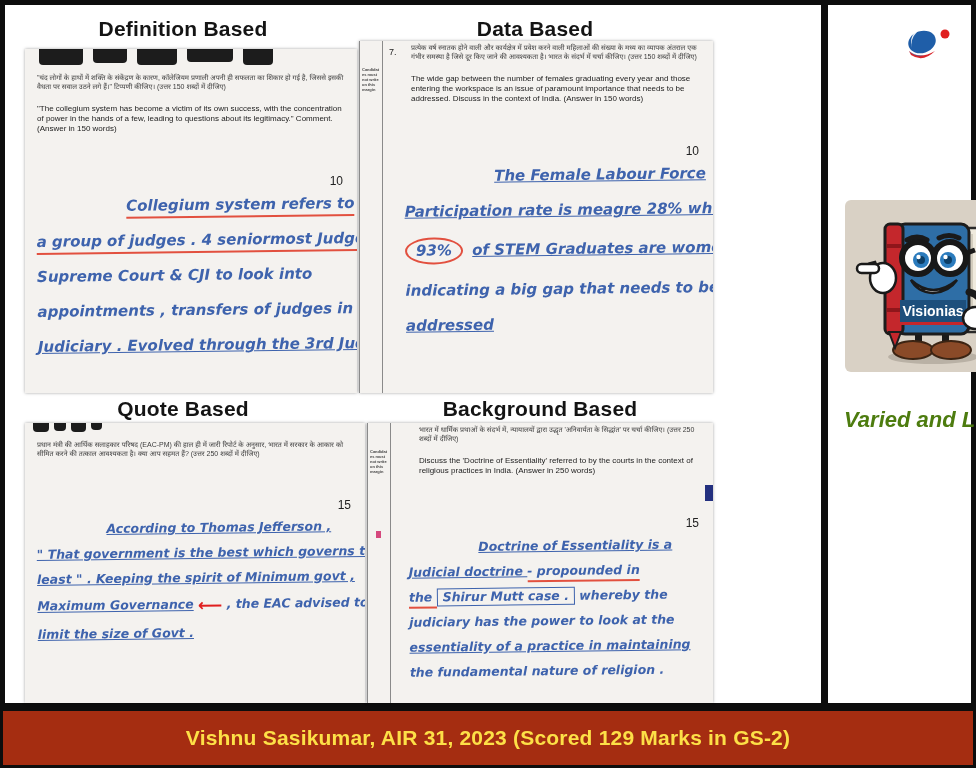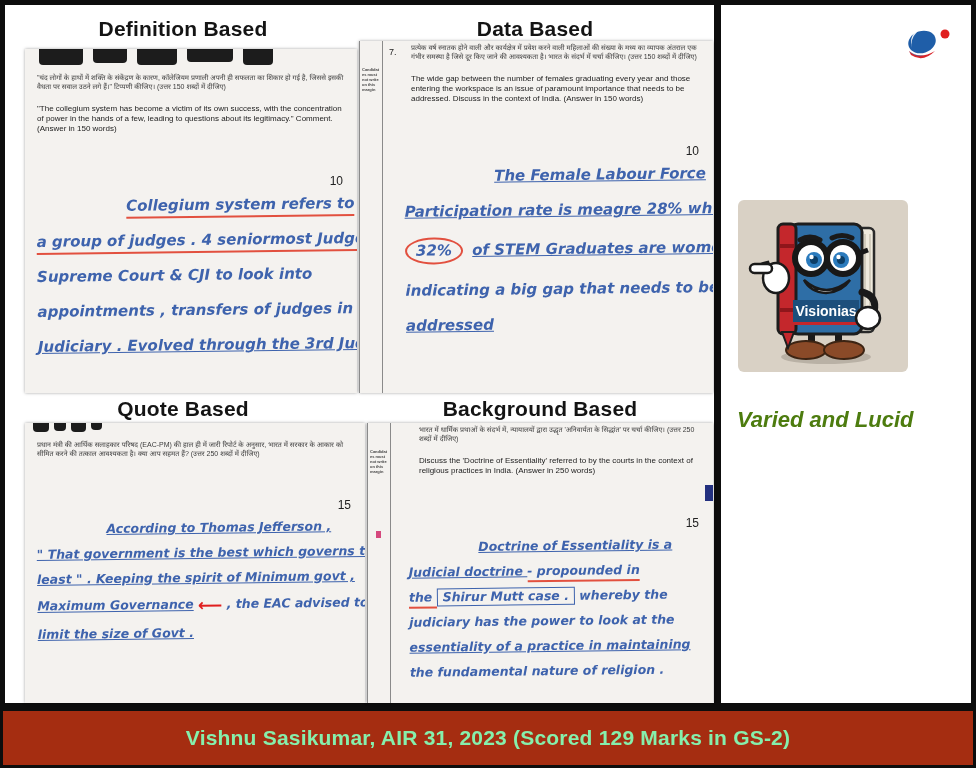--- a/index.html
+++ b/index.html
@@ -1,20 +1,20 @@
 <!DOCTYPE html>
 <html><head>
 <meta charset="utf-8">
 <style>
   * { margin:0; padding:0; box-sizing:border-box; }
   body { background:#e9e9e9; font-family:"Liberation Sans",sans-serif; }
   .slide { position:relative; width:976px; height:775px; background:#fff; }
   .main { position:absolute; left:0; top:0; width:976px; height:708px;
           border:5px solid #0d0d0d; background:#fff; display:flex; }
-  .content-left { position:relative; width:709px; height:100%; background:#fff; }
+  .content-left { position:relative; width:816px; height:100%; background:#fff; }
   .v-divider { width:7px; background:#0d0d0d; height:100%; }
   .side { position:relative; flex:1; background:#fff; }
 
   .qtitle { position:absolute; font-weight:bold; font-size:21px; color:#141414; letter-spacing:.2px; }
   .t-def  { top:12px; left:58px;  width:240px; text-align:center; }
   .t-data { top:12px; left:400px; width:260px; text-align:center; }
   .t-quote{ top:392px; left:58px; width:240px; text-align:center; }
   .t-bg   { top:392px; left:390px; width:290px; text-align:center; }
 
   .scan { position:absolute; background:#f4f2ef; box-shadow:0 0 3px rgba(0,0,0,.35); overflow:hidden; }
@@ -56,21 +56,21 @@
   .pink-dot { position:absolute; left:8px; top:108px; width:5px; height:7px; background:#d5487d; }
 
   .logo { position:absolute; top:20px; right:18px; width:52px; height:42px; }
   .mascot { position:absolute; top:195px; left:17px; width:170px; height:172px; }
   .caption { position:absolute; top:400px; left:16px; width:220px;
              font-weight:bold; font-style:italic; font-size:22px; line-height:30px; color:#4d7c0f; }
 
   .banner { position:absolute; left:0; top:708px; width:976px; height:60px;
             background:#a52d11; border:3px solid #0d0d0d; display:flex;
             align-items:center; justify-content:center; }
-  .banner span { color:#86efac; font-weight:bold; font-size:21px; letter-spacing:.2px; }
+  .banner span { color:#fde047; font-weight:bold; font-size:21px; letter-spacing:.2px; }
 </style>
 </head>
 <body>
 
 <div class="slide">
   <div class="main">
 
     <div class="content-left">
 
       <div class="qtitle t-def">Definition Based</div>
@@ -107,21 +107,21 @@
         <div class="qno">7.</div>
         <div class="qblock">
           <div class="hindi">प्रत्येक वर्ष स्नातक होने वाली और कार्यक्षेत्र में प्रवेश करने वाली महिलाओं की संख्या के मध्य का व्यापक अंतराल एक गंभीर समस्या है जिसे दूर किए जाने की आवश्यकता है। भारत के संदर्भ में चर्चा कीजिए। (उत्तर 150 शब्दों में दीजिए)</div>
           <div class="english">The wide gap between the number of females graduating every year and those entering the workspace is an issue of paramount importance that needs to be addressed. Discuss in the context of India. (Answer in 150 words)</div>
           <div class="marksline">10</div>
         </div>
         <div class="hw-area hw-lg" style="margin-left:34px">
           <div class="hw ind1"><span class="u-blue">The Female Labour Force</span></div>
           <div class="hw"><span class="u-blue">Participation rate is meagre 28% while</span></div>
           <div class="hw">
-            <span class="circ">32%</span>
+            <span class="circ">93%</span>
             <span class="u-blue">of STEM Graduates are women,</span>
           </div>
           <div class="hw"><span>indicating a big gap that needs to be</span></div>
           <div class="hw"><span class="u-blue">addressed</span></div>
         </div>
       </div>
 
       <div class="scan s3">
         <div class="crophead small">
           <i style="width:16px;height:9px"></i>

